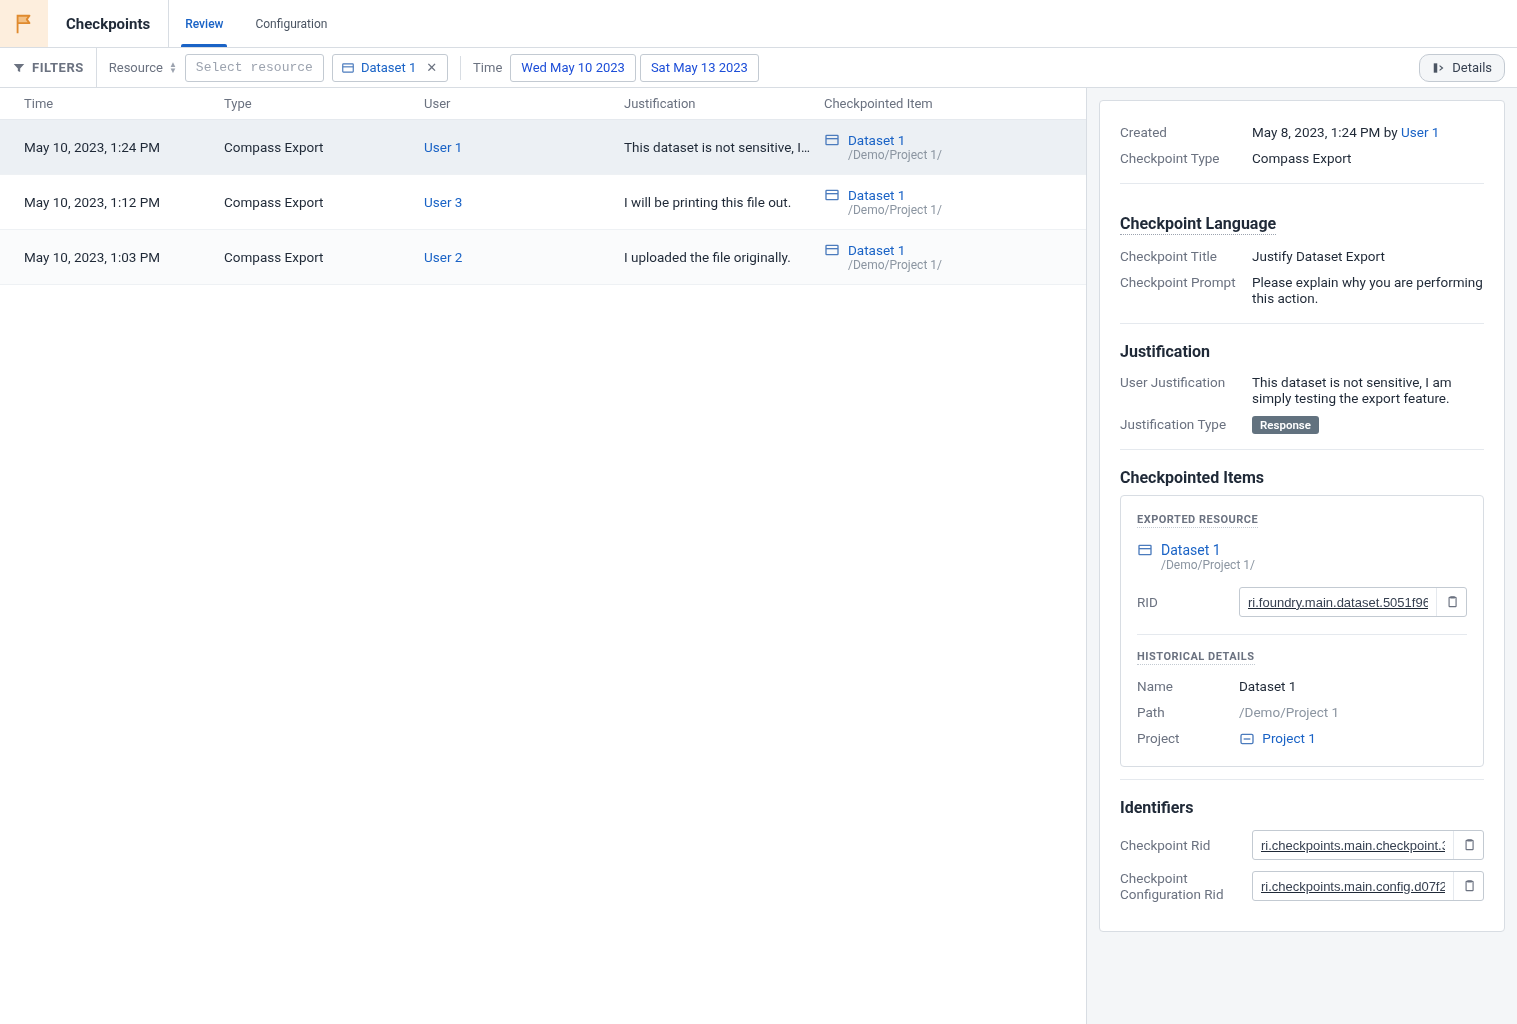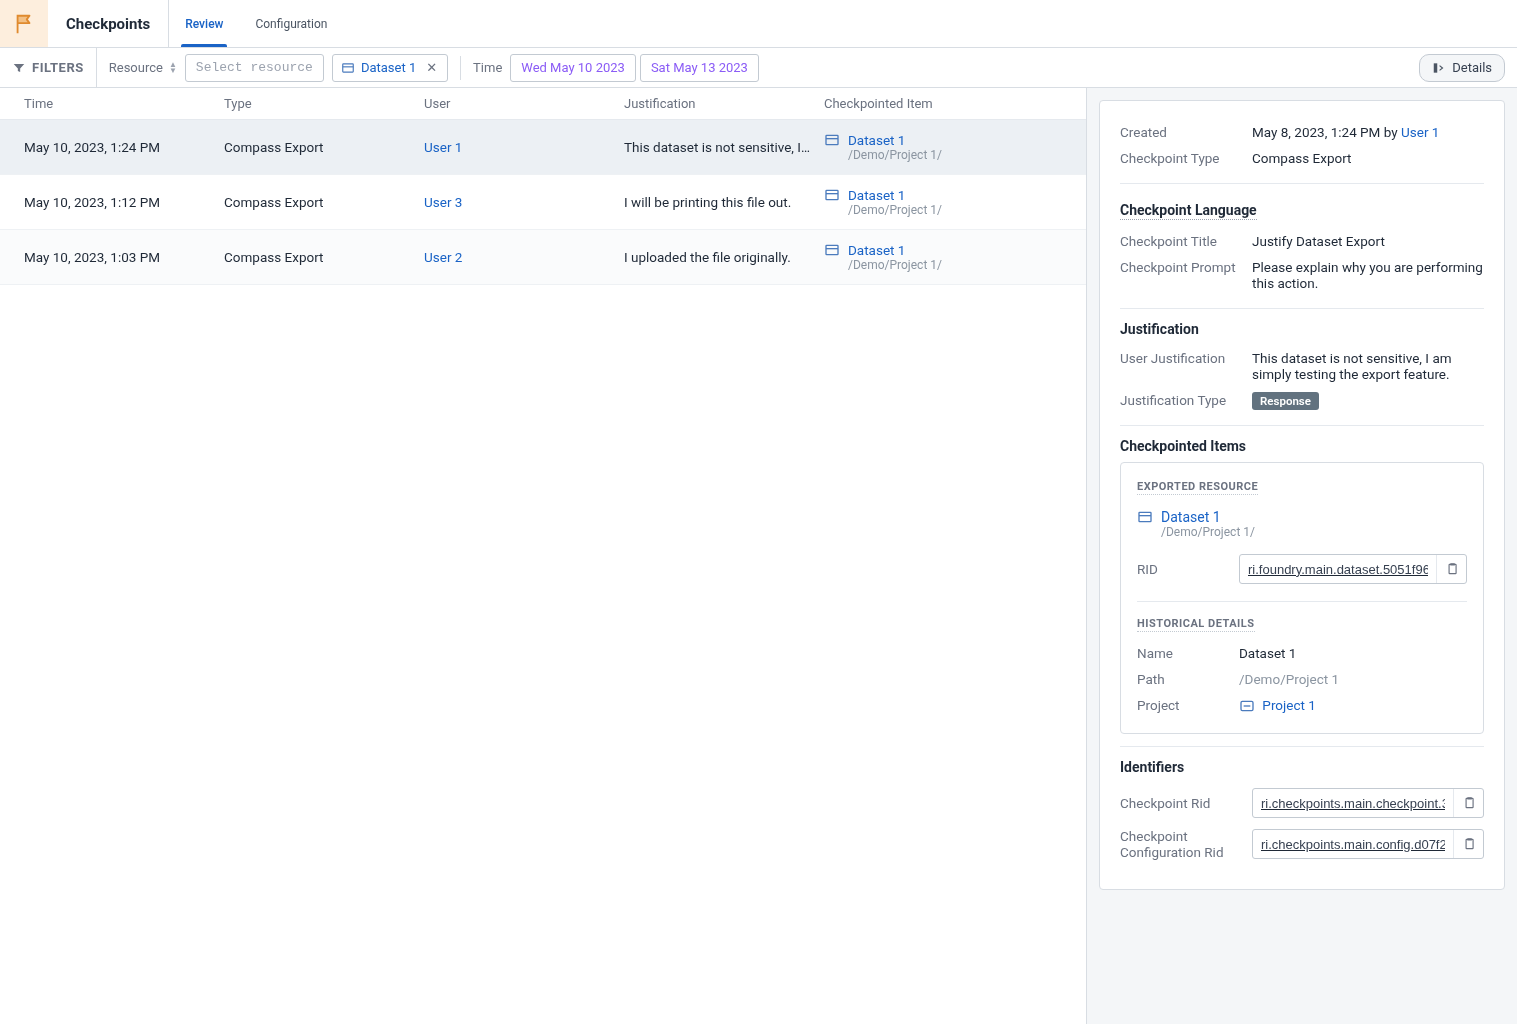--- a/index.html
+++ b/index.html
@@ -99,21 +99,21 @@
     background: #d8dde3;
   }
   .filter-text { color: #6b7280; }
   .sort-arrows { display:flex; flex-direction:column; line-height:6px; font-size:8px; color:#9ca3af; margin-left:2px;}
   .chip-input, .date-input {
     border: 1px solid #c3cad2;
     border-radius: 3px;
     padding: 4px 10px;
     background: #fff;
     font-size: 13px;
-    color: #8b5cf6;
+    color: #1d4ed8;
     height: 28px;
     display: flex;
     align-items: center;
     cursor: pointer;
   }
   .chip-input.placeholder { color: #9ca3af; font-family: Liberation Mono, monospace; }
   .resource-chip {
     display: flex;
     align-items: center;
     gap: 6px;
@@ -224,22 +224,22 @@
   }
   .dvalue { flex: 1; color: #1f2937; }
   .dvalue .link { color: #1a63c6; }
   .section-hr {
     border: none;
     border-top: 1px solid #e5e9ee;
     margin: 12px 0;
   }
   .section-title {
     font-weight: 700;
-    font-size: 14px;
-    margin: 6px 0 8px;
+    font-size: 16px;
+    margin: 18px 0 8px;
   }
   .section-title.dotted {
     border-bottom: 1px dotted #9ca3af;
     display: inline-block;
     padding-bottom: 1px;
   }
   .badge {
     background: #62727f;
     color: #fff;
     font-size: 11.5px;

